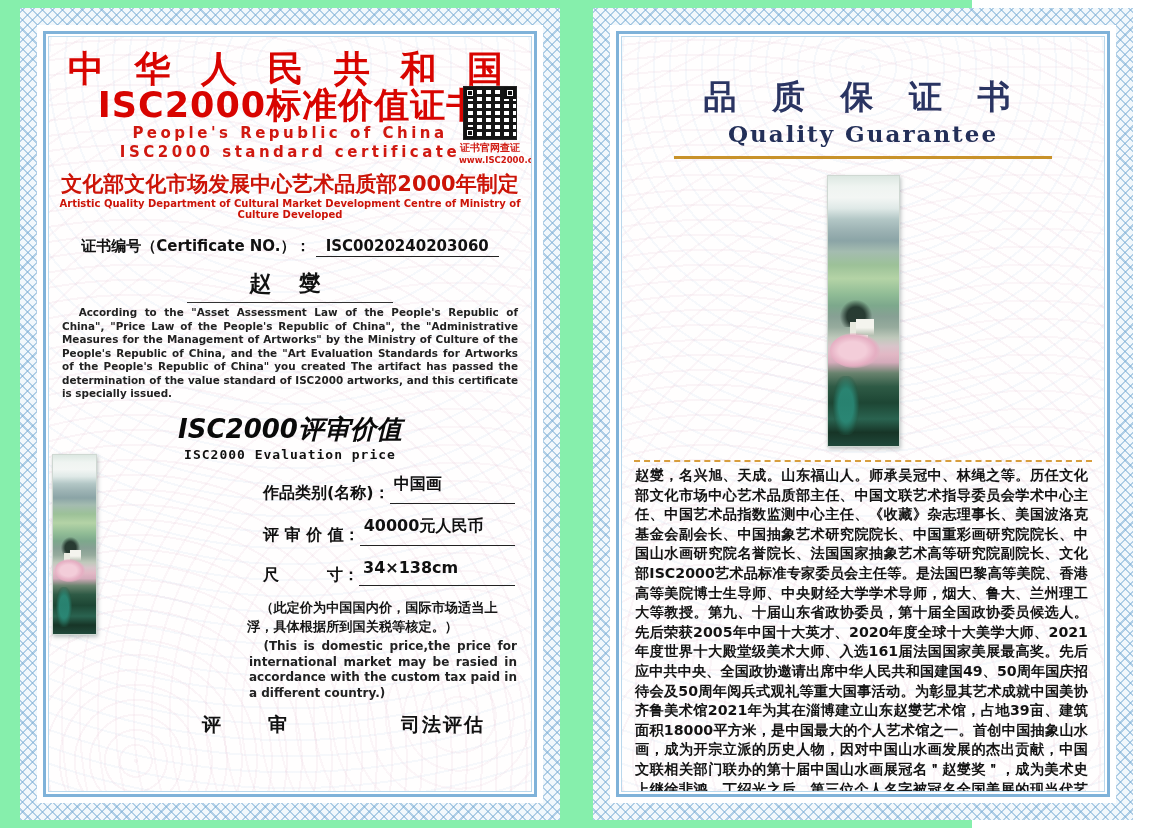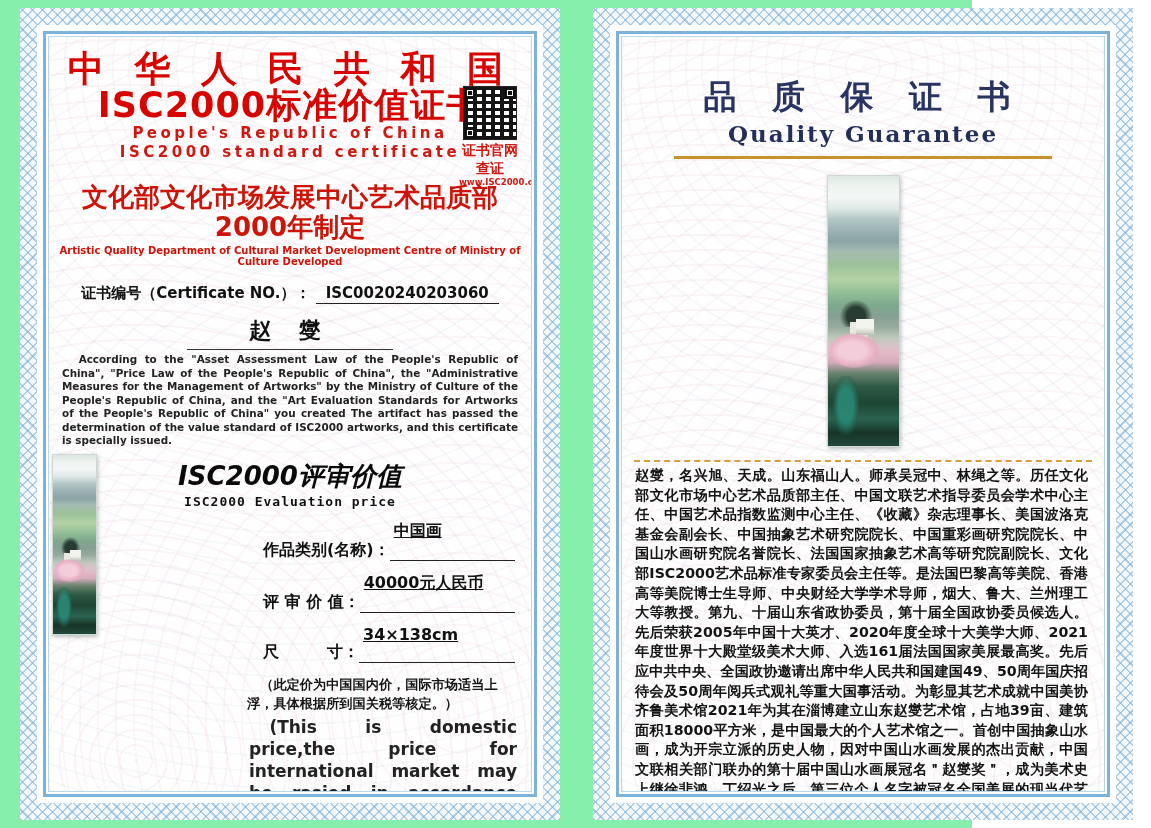--- a/index.html
+++ b/index.html
@@ -25,54 +25,54 @@
             repeating-radial-gradient(circle at 50% 4%,  rgba(180,205,232,.12) 0 2px, transparent 2px 16px),
             #fffefe; }
 
   
   .l-title1 { margin-top:14px; text-align:center; color:#d80400; font-weight:bold;
               font-size:36px; letter-spacing:9px; line-height:1.0; }
   .l-title2 { text-align:center; color:#d80400; font-weight:bold; font-size:35px;
               letter-spacing:1px; line-height:1.05; }
   .l-en1, .l-en2 { text-align:center; color:#d01810; font-weight:bold; font-size:15px;
               letter-spacing:3.5px; line-height:1.25; }
-  .l-banner { margin-top:22px; text-align:center; color:#cc1408; font-weight:bold;
-              font-size:26px; letter-spacing:0; line-height:1.15; }
+  .l-banner { margin-top:11px; text-align:center; color:#cc1408; font-weight:bold;
+              font-size:21px; letter-spacing:0; line-height:1.15; }
   .l-banner-en { text-align:center; color:#cc1408; font-weight:bold; font-size:10px; margin-top:2px; }
   .qr-block { position:absolute; right:10px; top:49px; width:62px; text-align:center; }
   .qr { width:54px; height:54px; margin:0 auto; position:relative; border:1px solid #222;
         background:
           repeating-linear-gradient(0deg, #151515 0 3px, transparent 3px 7px),
           repeating-linear-gradient(90deg, #151515 0 4px, #ffffff 4px 9px); }
   .qr .f { position:absolute; width:12px; height:12px; border:3px solid #111; background:#fff; }
   .qr .f::after { content:""; position:absolute; inset:1px; background:#111; }
   .qr .f1 { left:0; top:0; } .qr .f2 { right:0; top:0; } .qr .f3 { left:0; bottom:0; }
-  .qr-cap { color:#d01810; font-weight:bold; font-size:14px; line-height:1.25; margin-top:2px; }
+  .qr-cap { color:#d01810; font-weight:bold; font-size:10px; line-height:1.25; margin-top:2px; }
   .qr-url { color:#d01810; font-weight:bold; font-size:8.5px; }
 
   .l-certno { margin-top:17px; text-align:center; font-size:15px; font-weight:bold; color:#111; }
   .l-certno .num { border-bottom:1.5px solid #222; padding:0 10px 1px 10px; }
   .l-name { margin-top:13px; text-align:center; }
   .l-name span { display:inline-block; font-size:22px; font-weight:bold; letter-spacing:10px;
                  color:#111; border-bottom:1.5px solid #333; padding:0 62px 3px 62px; }
   .l-para-cn { margin:8px 13px 0 13px; font-size:14.5px; font-weight:bold; color:#151515;
                line-height:1.33; text-align:justify; text-indent:2em; }
   .l-para-en { margin:3px 13px 0 13px; font-size:10.4px; font-weight:bold; color:#222;
                line-height:1.3; text-align:justify; text-indent:1.6em; }
   .l-sec-title { margin-top:11px; text-align:center; font-size:26px; font-weight:bold; color:#0a0a0a;font-style:italic; }
   .l-sec-sub { text-align:center; font-size:13px; font-weight:bold; color:#111;
                font-family:"DejaVu Sans Mono","Liberation Mono",monospace; letter-spacing:1px; }
   .fields { margin:12px 0 0 198px; width:268px; }
   .field-row { display:flex; align-items:flex-end; margin-bottom:12px; font-weight:bold;
                font-size:16px; color:#101010; }
   .field-label { white-space:pre; flex:none;margin-left:16px; }
-  .field-value { flex:1; border-bottom:1.5px solid #222; padding:0 2px 18px 4px; white-space:pre;text-decoration:underline; }
+  .field-value { flex:1; border-bottom:1.5px solid #222; padding:0 2px 8px 4px; white-space:pre; }
   .l-note-cn { margin:2px 12px 0 198px; font-size:13.2px; font-weight:bold; color:#161616;
                line-height:1.45; text-indent:1em; }
-  .l-note-en { margin:3px 14px 0 200px; font-size:17px; font-weight:bold; color:#222;
+  .l-note-en { margin:3px 14px 0 200px; font-size:12px; font-weight:bold; color:#222;
                line-height:1.3; text-align:justify; text-indent:1.2em; }
 
   .l-bottom { position:relative; margin-top:10px; height:175px; }
   .appr-label { position:absolute; top:0; font-size:19px; font-weight:bold; color:#111; letter-spacing:2px; }
   .appr-label.a1 { left:153px; letter-spacing:14px; }
   .appr-label.a2 { left:352px; }
 
   
   .painting { position:relative; overflow:hidden; box-shadow:1px 2px 4px rgba(60,80,80,.35);
         border:1px solid #cfd8d2;

